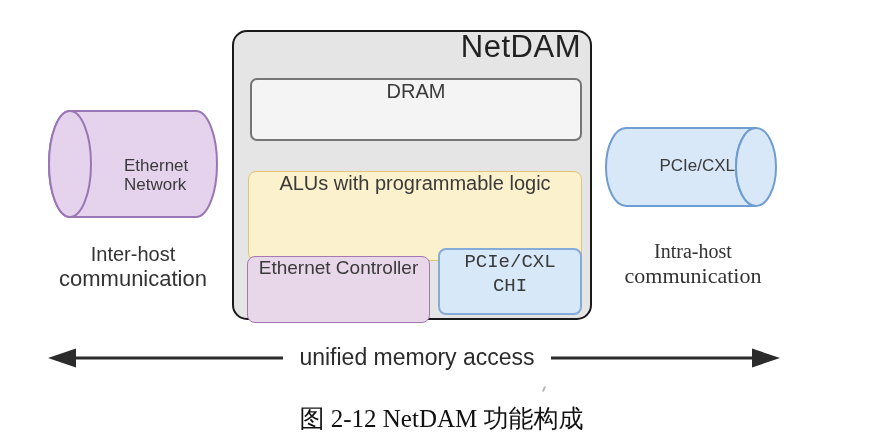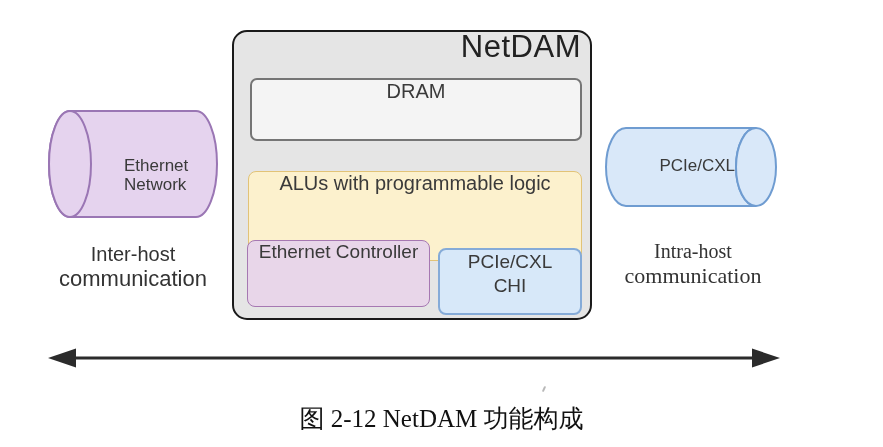--- a/index.html
+++ b/index.html
@@ -54,37 +54,38 @@
     border-radius: 7px;
   }
   .block-alus {
     left: 14px; top: 120px; width: 334px; height: 90px;
     background: var(--alus-fill, #fcf1cd);
     border: 1.5px solid var(--alus-border, #e2c377);
     border-radius: 8px;
     margin-top: 19px;
   }
   .block-eth {
-    left: 13px; top: 208px; width: 183px; height: 67px;
+    left: 13px; top: 224px; width: 183px; height: 67px;
     background: var(--ethernet-fill, #e8d6e9);
     border: 1.5px solid var(--ethernet-border, #a678b2);
     border-radius: 8px;
     font-size: 19px;
   }
   .block-chi {
     left: 204px; top: 216px; width: 144px; height: 67px;
     background: var(--chi-fill, #d7e8f9);
     border: 2px solid var(--chi-border, #85abd8);
     border-radius: 8px;
     font-size: 19px;
     line-height: 24px;
   }
   .block-chi .wrap-narrow {
     display: inline-block;
     width: 100px;
+    font-family: Liberation Mono, monospace;
   }
   
   .cyl-svg { position: absolute; }
   .cyl-left  { left: 47px;  top: 110px; }
   .cyl-right { left: 605px; top: 127px; }
   .cyl-purple-shape { fill: var(--purple-cylinder-fill, #e5d3ee); stroke: var(--purple-cylinder-border, #9a76b4); stroke-width: 2; }
   .cyl-blue-shape   { fill: var(--blue-cylinder-fill, #d9e8f9);   stroke: var(--blue-cylinder-border, #6f9cd1);   stroke-width: 2; }
   .cyl-label {
     position: absolute;
     font-size: 17px;
@@ -194,18 +195,19 @@
   <div class="group-caption group-caption-right">
     <div class="group-title">Intra-host</div>
     <div class="group-sub">communication</div>
   </div>
 
   <svg class="arrow-svg" width="732" height="28" viewBox="0 0 732 28">
     <line class="arrow-line" x1="14" y1="14" x2="718" y2="14"></line>
     <polygon class="arrow-head" points="0,14 28,4.5 28,23.5"></polygon>
     <polygon class="arrow-head" points="732,14 704,4.5 704,23.5"></polygon>
   </svg>
+  <div class="arrow-label">unified memory access</div>
 
   <div class="speck"></div>
 
   <div class="figure-caption">图 2-12 NetDAM 功能构成</div>
 
 </div>
 
 </body></html>

